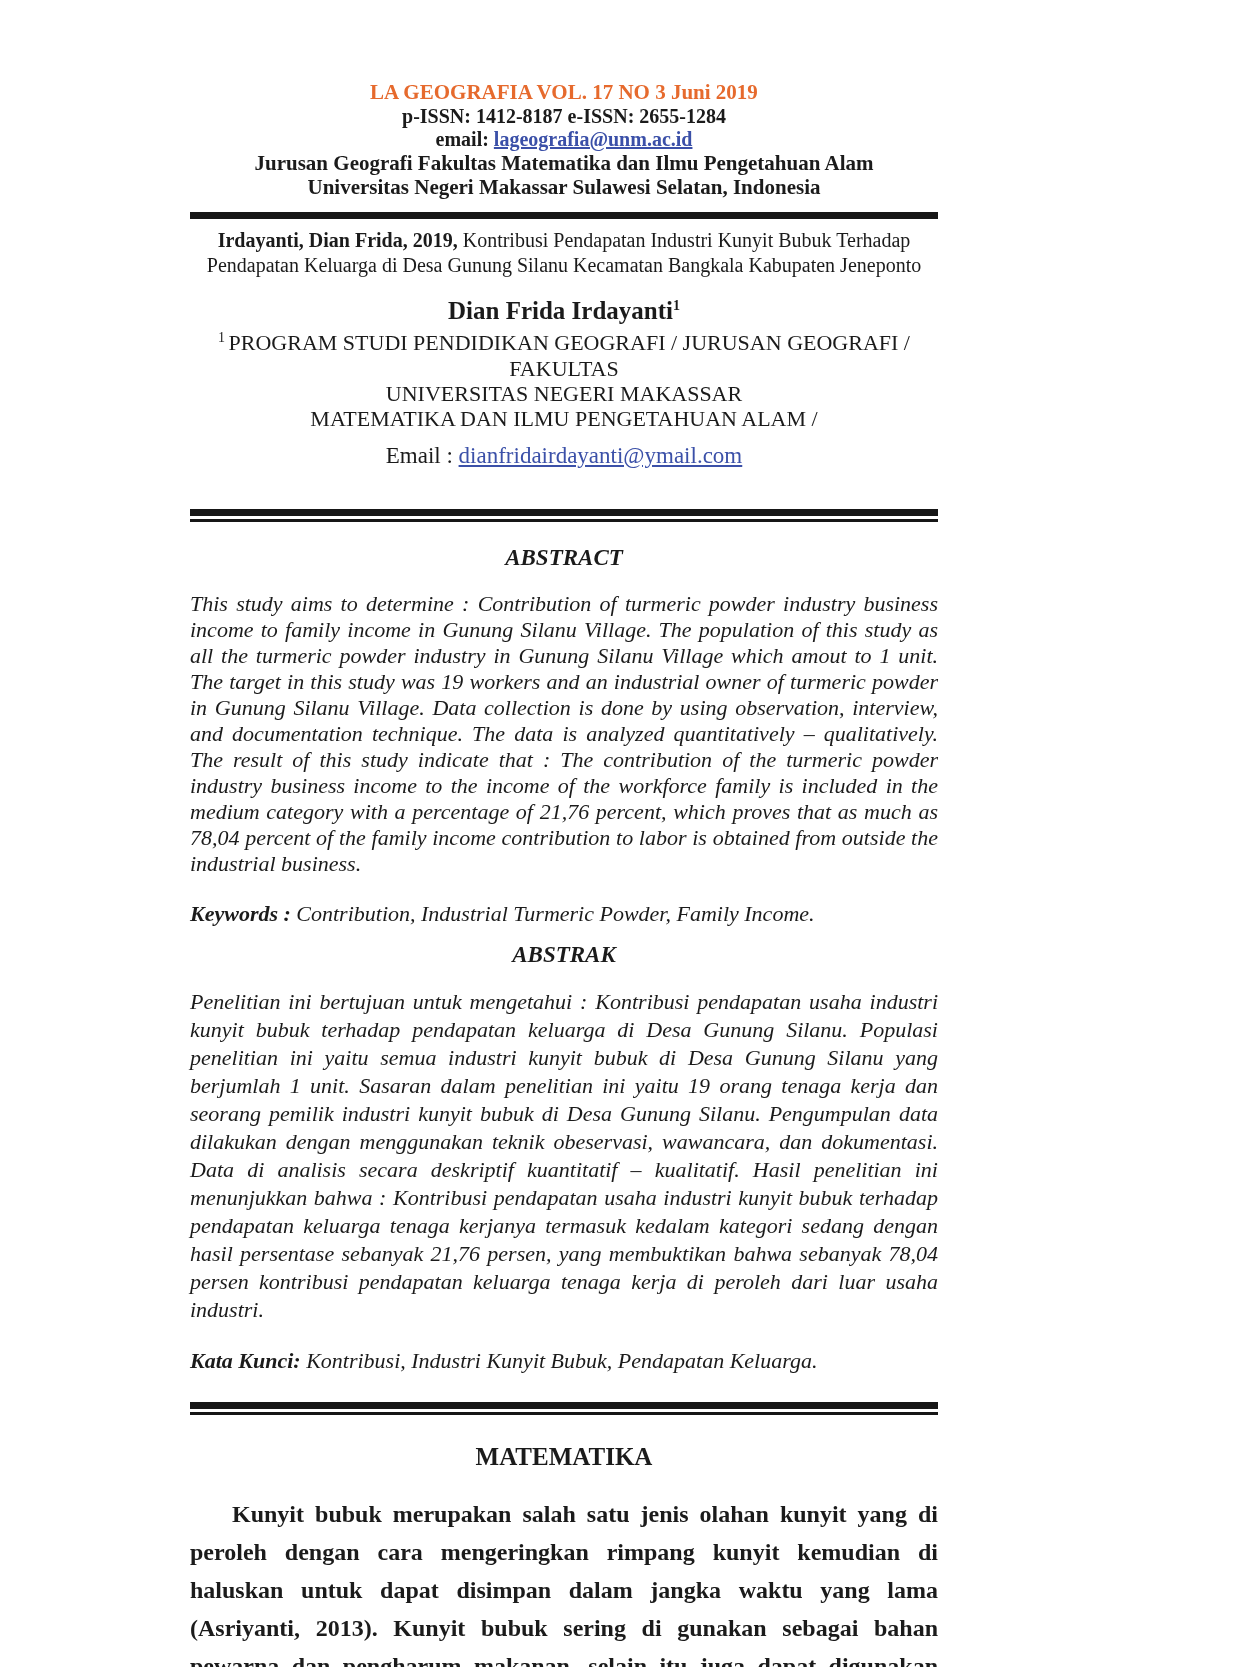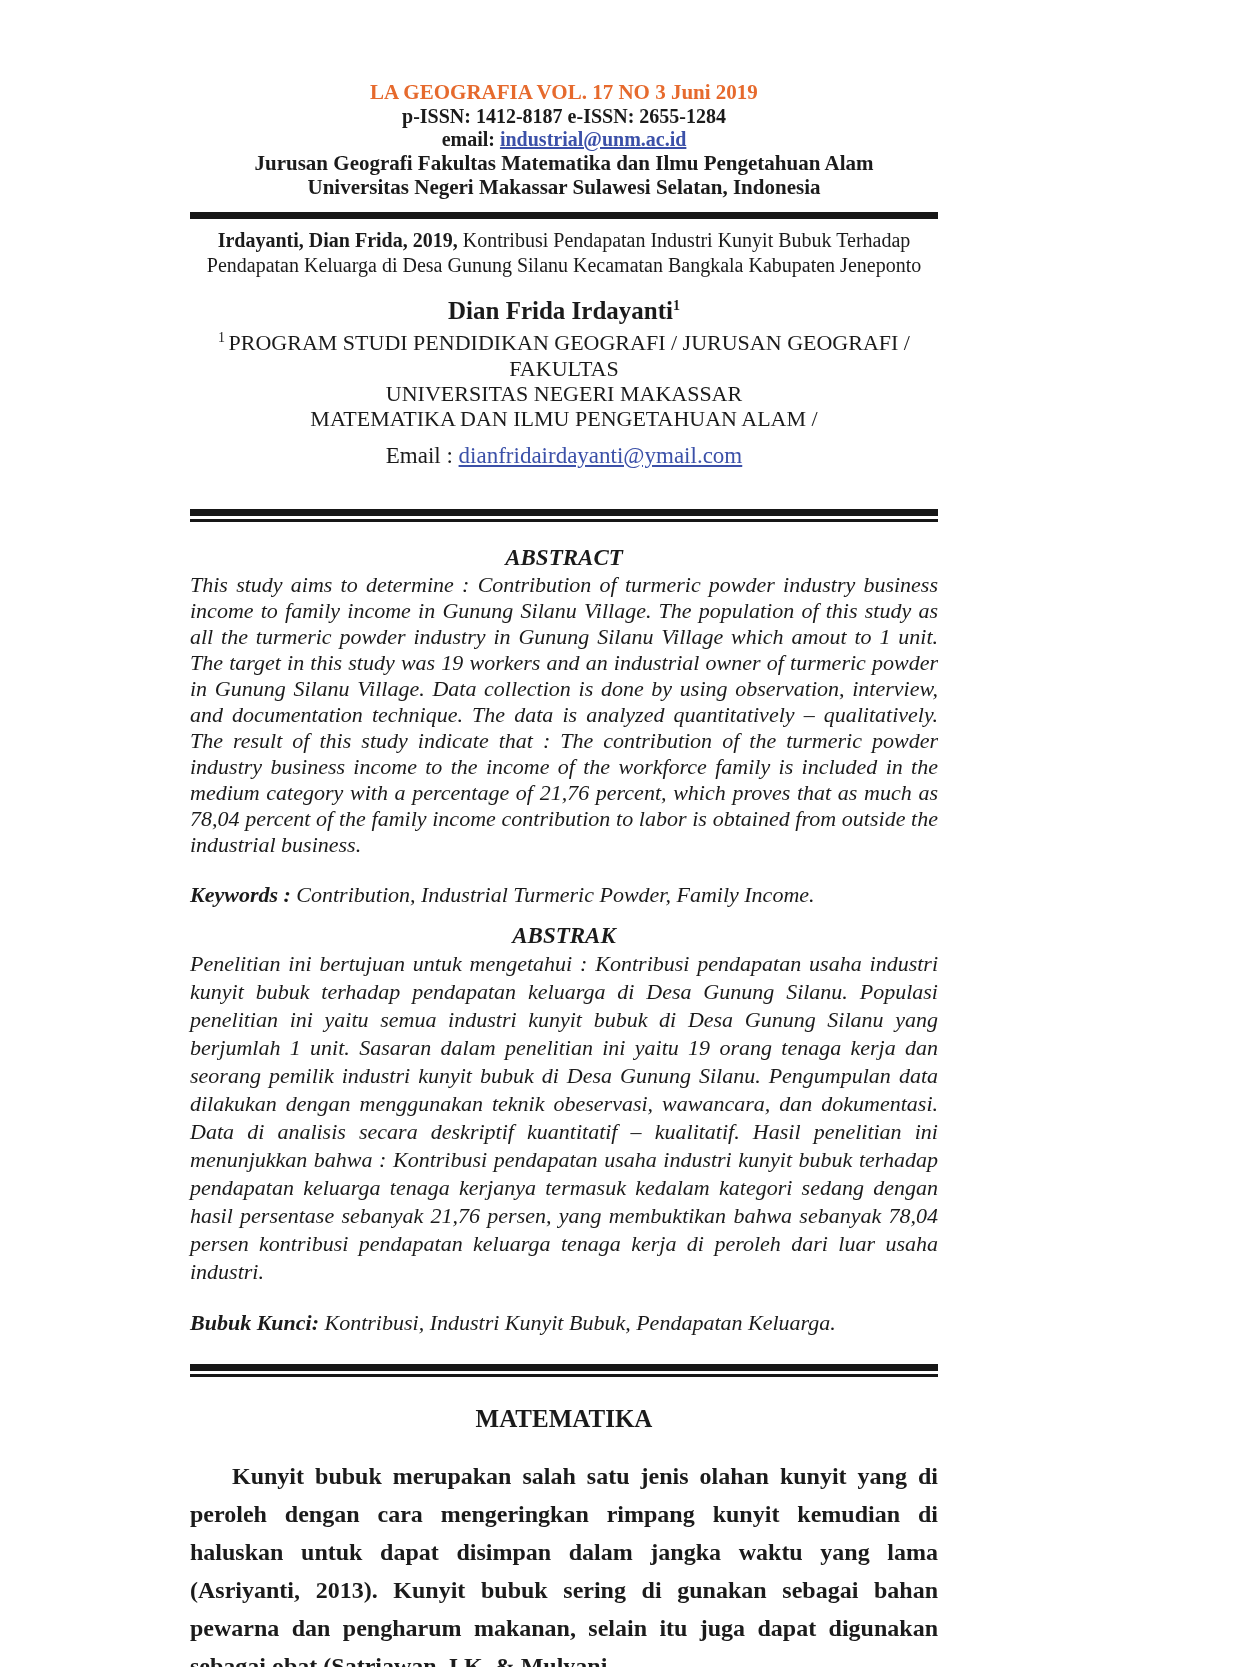--- a/index.html
+++ b/index.html
@@ -31,40 +31,40 @@
 
   .author-block { margin-top:14px; text-align:center; }
   .author-name { font-weight:bold; font-size:25px; line-height:28px; }
   .affil { font-size:22px; line-height:25px; }
   .affil sup, .author-name sup { font-size:14px; }
   .author-email { margin-top:12px; font-size:23px; line-height:26px; }
 
   .rule-abstract { margin-top:40px; }
 
   .section-head-italic { margin-top:22px; text-align:center; font-weight:bold; font-style:italic; font-size:23px; line-height:27px; }
-  .abstract-body { margin-top:1px; font-style:italic; font-size:22px; text-align:justify; }
+  .abstract-body { margin-top:20px; font-style:italic; font-size:22px; text-align:justify; }
   .abstract-en { line-height:26px; }
   .abstract-id { line-height:28px; }
   .keywords-line { margin-top:24px; font-style:italic; font-size:22px; line-height:26px; }
   .keywords-line b { font-weight:bold; }
   .head-tight { margin-top:14px; }
 
   .rule-intro { margin-top:28px; }
   .intro-head { margin-top:28px; text-align:center; font-weight:bold; font-size:25px; line-height:28px; }
   .intro-para { margin-top:24px; font-size:24px; line-height:38px; text-align:justify; text-indent:42px;font-weight:bold; }
 </style>
 </head>
 <body>
 
 <div class="page">
 
   <div class="journal-header">
     <div class="h-journal">LA GEOGRAFIA VOL. 17 NO 3 Juni 2019</div>
     <div class="h-issn">p-ISSN: 1412-8187 e-ISSN: 2655-1284</div>
-    <div class="h-email"><span>email: </span><a class="link">industrial@unm.ac.id</a></div>
+    <div class="h-email"><span>email: </span><a class="link">lageografia@unm.ac.id</a></div>
     <div class="h-dept">Jurusan Geografi Fakultas Matematika dan Ilmu Pengetahuan Alam</div>
     <div class="h-univ">Universitas Negeri Makassar Sulawesi Selatan, Indonesia</div>
   </div>
 
   <div class="rule-single"></div>
 
   <div class="citation"><b>Irdayanti, Dian Frida, 2019,</b><span> Kontribusi Pendapatan Industri Kunyit Bubuk Terhadap Pendapatan Keluarga di Desa Gunung Silanu Kecamatan Bangkala Kabupaten Jeneponto</span></div>
 
 
   <div class="author-block">
@@ -76,20 +76,20 @@
   </div>
 
   <div class="rule-double rule-abstract"></div>
 
   <div class="section-head-italic">ABSTRACT</div>
   <div class="abstract-body abstract-en">This study aims to determine : Contribution of turmeric powder industry business income to family income in Gunung Silanu Village. The population of this study as all the turmeric powder industry in Gunung Silanu Village which amout to 1 unit. The target in this study was 19 workers and an industrial owner of turmeric powder in Gunung Silanu Village. Data collection is done by using observation, interview, and documentation technique. The data is analyzed quantitatively – qualitatively. The result of this study indicate that : The contribution of the turmeric powder industry business income to the income of the workforce family is included in the medium category with a percentage of 21,76 percent, which proves that as much as 78,04 percent of the family income contribution to labor is obtained from outside the industrial business.</div>
   <div class="keywords-line"><b>Keywords : </b><span>Contribution, Industrial Turmeric Powder, Family Income.</span></div>
 
   <div class="section-head-italic head-tight">ABSTRAK</div>
   <div class="abstract-body abstract-id">Penelitian ini bertujuan untuk mengetahui : Kontribusi pendapatan usaha industri kunyit bubuk terhadap pendapatan keluarga di Desa Gunung Silanu. Populasi penelitian ini yaitu semua industri kunyit bubuk di Desa Gunung Silanu yang berjumlah 1 unit. Sasaran dalam penelitian ini yaitu 19 orang tenaga kerja dan seorang pemilik industri kunyit bubuk di Desa Gunung Silanu. Pengumpulan data dilakukan dengan menggunakan teknik obeservasi, wawancara, dan dokumentasi. Data di analisis secara deskriptif kuantitatif – kualitatif. Hasil penelitian ini menunjukkan bahwa : Kontribusi pendapatan usaha industri kunyit bubuk terhadap pendapatan keluarga tenaga kerjanya termasuk kedalam kategori sedang dengan hasil persentase sebanyak 21,76 persen, yang membuktikan bahwa sebanyak 78,04 persen kontribusi pendapatan keluarga tenaga kerja di peroleh dari luar usaha industri.</div>
-  <div class="keywords-line"><b>Bubuk Kunci: </b><span>Kontribusi, Industri Kunyit Bubuk, Pendapatan Keluarga.</span></div>
+  <div class="keywords-line"><b>Kata Kunci: </b><span>Kontribusi, Industri Kunyit Bubuk, Pendapatan Keluarga.</span></div>
 
   <div class="rule-double rule-intro"></div>
 
   <div class="intro-head">MATEMATIKA</div>
   <div class="intro-para">Kunyit bubuk merupakan salah satu jenis olahan kunyit yang di peroleh dengan cara mengeringkan rimpang kunyit kemudian di haluskan untuk dapat disimpan dalam jangka waktu yang lama (Asriyanti, 2013). Kunyit bubuk sering di gunakan sebagai bahan pewarna dan pengharum makanan, selain itu juga dapat digunakan sebagai obat (Satriawan, I.K. &amp; Mulyani,</div>
 
 </div>
 
 </body></html>

